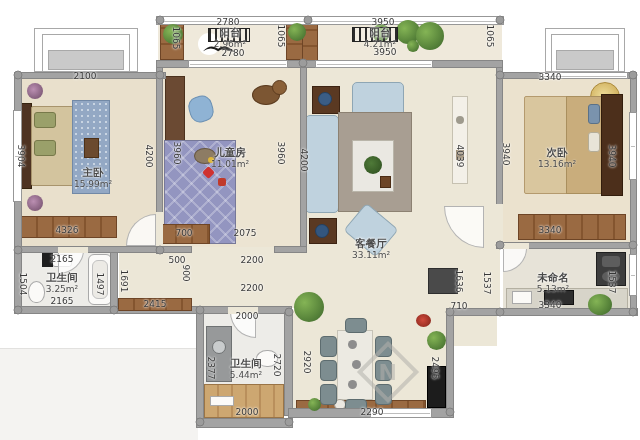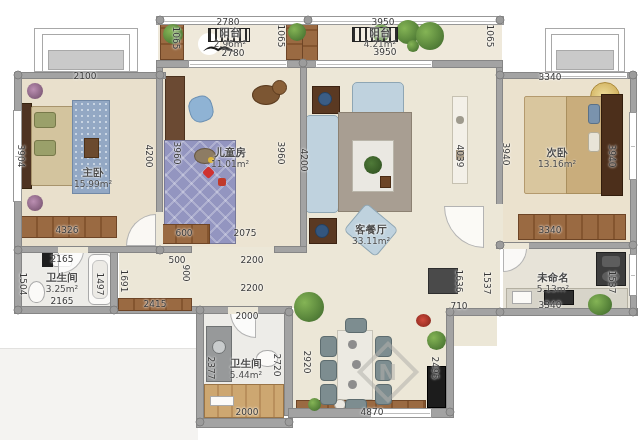--- a/index.html
+++ b/index.html
@@ -245,21 +245,21 @@
   <div class="fur wood" style="left:118px;top:298px;width:74px;height:13px;z-index:22;"></div>
 
   <div class="rlabel" style="left:93px;top:178px;">
     <span class="nm">主卧</span>
     <span class="ar">15.99m²</span>
   </div>
   <div class="rlabel" style="left:230px;top:158px;">
     <span class="nm">儿童房</span>
     <span class="ar">11.01m²</span>
   </div>
-  <div class="rlabel" style="left:371px;top:235px;">
+  <div class="rlabel" style="left:371px;top:249px;">
     <span class="nm">客餐厅</span>
     <span class="ar">33.11m²</span>
   </div>
   <div class="rlabel" style="left:557px;top:158px;">
     <span class="nm">次卧</span>
     <span class="ar">13.16m²</span>
   </div>
   <div class="rlabel" style="left:553px;top:283px;">
     <span class="nm">未命名</span>
     <span class="ar">5.13m²</span>
@@ -287,21 +287,21 @@
   <span class="dimv" style="left:281px;top:36px;">1065</span>
   <span class="dim" style="left:383px;top:22px;">3950</span>
   <span class="dim" style="left:385px;top:52px;">3950</span>
   <span class="dimv" style="left:490px;top:36px;">1065</span>
   <span class="dim" style="left:85px;top:76px;">2100</span>
   <span class="dimv" style="left:21px;top:156px;">3904</span>
   <span class="dimv" style="left:149px;top:156px;">4200</span>
   <span class="dim" style="left:67px;top:230px;">4326</span>
   <span class="dimv" style="left:177px;top:153px;">3960</span>
   <span class="dimv" style="left:281px;top:153px;">3960</span>
-  <span class="dim" style="left:184px;top:233px;">600</span>
+  <span class="dim" style="left:184px;top:233px;">700</span>
   <span class="dim" style="left:245px;top:233px;">2075</span>
   <span class="dimv" style="left:304px;top:160px;">4200</span>
   <span class="dimv" style="left:460px;top:156px;">4039</span>
   <span class="dim" style="left:550px;top:77px;">3340</span>
   <span class="dimv" style="left:506px;top:154px;">3940</span>
   <span class="dimv" style="left:612px;top:156px;">3940</span>
   <span class="dim" style="left:550px;top:230px;">3340</span>
   <span class="dim" style="left:62px;top:259px;">2165</span>
   <span class="dim" style="left:62px;top:301px;">2165</span>
   <span class="dimv" style="left:23px;top:284px;">1504</span>
@@ -310,21 +310,21 @@
   <span class="dim" style="left:177px;top:260px;">500</span>
   <span class="dimv" style="left:186px;top:273px;">900</span>
   <span class="dim" style="left:252px;top:260px;">2200</span>
   <span class="dim" style="left:252px;top:288px;">2200</span>
   <span class="dim" style="left:155px;top:304px;">2415</span>
   <span class="dim" style="left:247px;top:316px;">2000</span>
   <span class="dimv" style="left:211px;top:368px;">2377</span>
   <span class="dimv" style="left:277px;top:365px;">2720</span>
   <span class="dim" style="left:247px;top:412px;">2000</span>
   <span class="dimv" style="left:307px;top:362px;">2920</span>
-  <span class="dim" style="left:372px;top:412px;">4870</span>
+  <span class="dim" style="left:372px;top:412px;">2290</span>
   <span class="dim" style="left:459px;top:306px;">710</span>
   <span class="dimv" style="left:435px;top:368px;">2495</span>
   <span class="dimv" style="left:459px;top:281px;">1636</span>
   <span class="dimv" style="left:487px;top:283px;">1537</span>
   <span class="dimv" style="left:612px;top:282px;">1537</span>
   <span class="dim" style="left:550px;top:305px;">3340</span>
 
   <div class="wm" style="left:366px;top:350px;">
     <div class="cube">
         <span>N</span>

